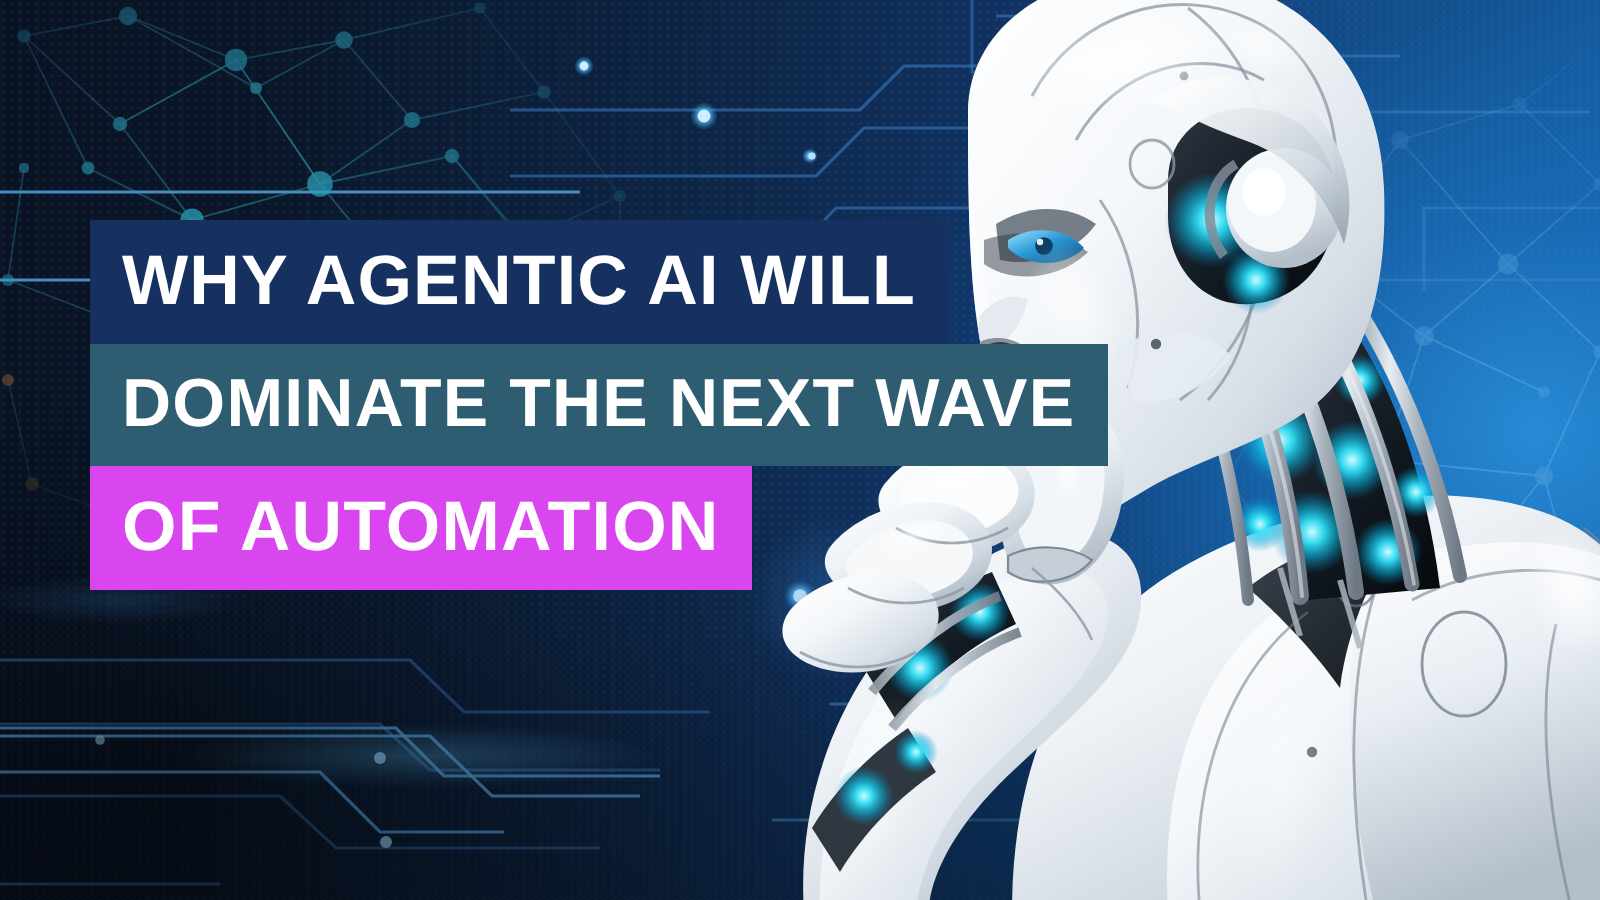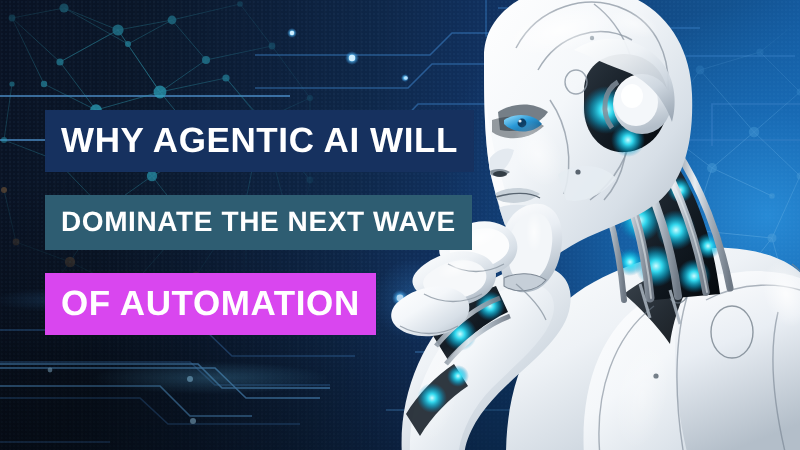--- a/index.html
+++ b/index.html
@@ -84,38 +84,37 @@
     left:388px; top:-6px;
     width:430px; height:462px;
   }
 
   
   #headline{
     position:absolute;
     left:45px; top:110px;
     display:flex; flex-direction:column;
     align-items:flex-start;
-    gap:23px;
     z-index:20;
     text-align:center;
   }
   .band{
     display:inline-block;
     color:#fff;
     font-family:"Liberation Sans", sans-serif;
     font-weight:bold;
     font-size:35px;
     line-height:1;
     letter-spacing:.6px;
     white-space:nowrap;
     padding:13px 16px 14px 16px;
     text-rendering:geometricPrecision;
   }
   .band-1{ background:#16315f; }
-  .band-2{ background:#2e5d72; font-size:28px; }
+  .band-2{ background:#2e5d72; font-size:34px; }
   .band-3{ background:#16315f; }
 </style>
 </head>
 <body>
 
 <div id="banner">
 
   <div class="bg-layer bg-base"></div>
   <div class="bg-layer bg-stripes"></div>
 

